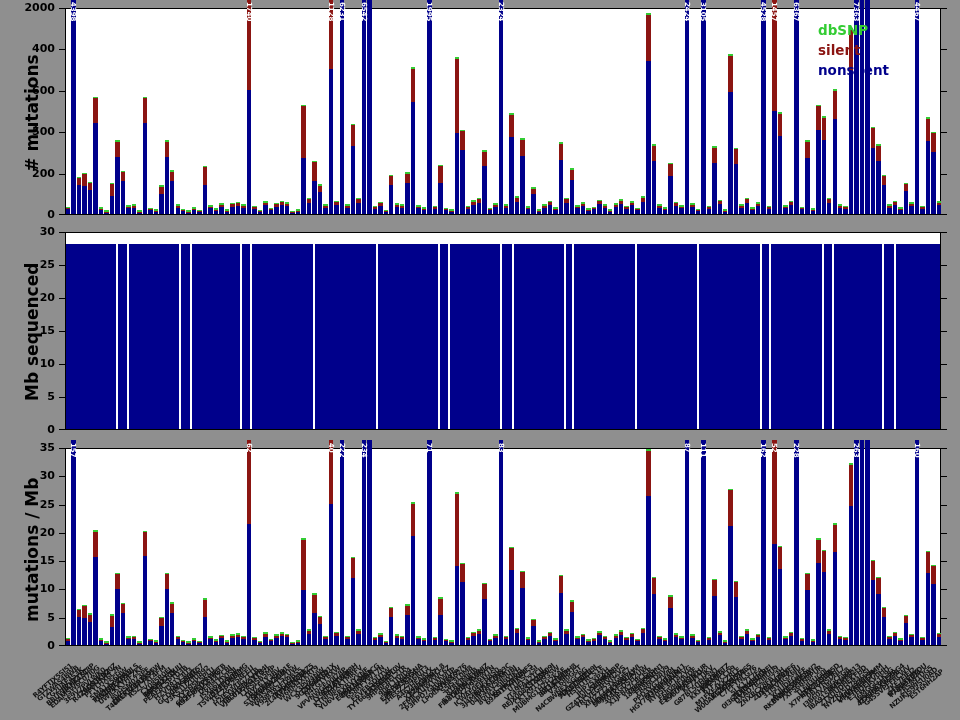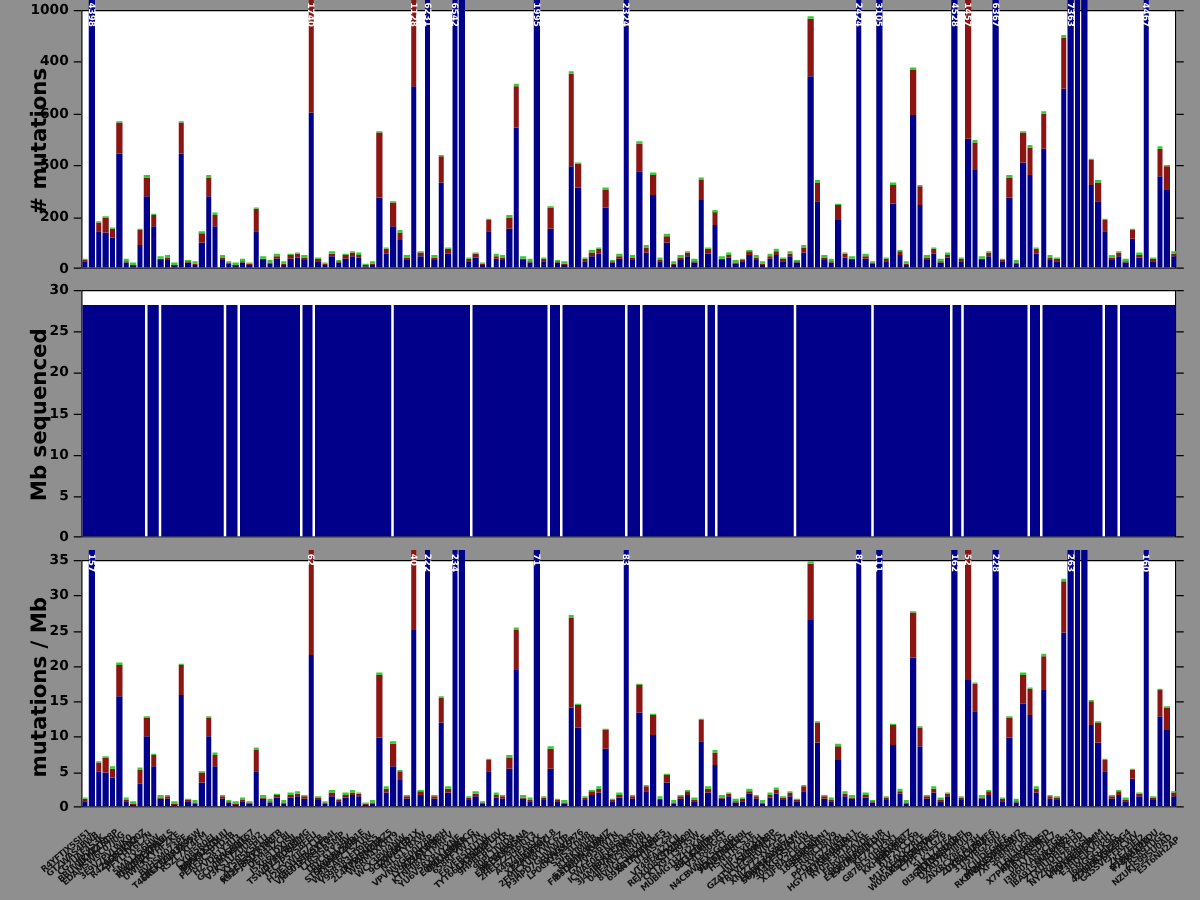--- a/index.html
+++ b/index.html
@@ -1640,20 +1640,25 @@
         <div class="seg" style="bottom: 60.6px; height: 18.2px; background: rgb(139, 21, 18);"></div>
         <div class="seg" style="bottom: 78.8px; height: 1.5px; background: rgb(51, 204, 51);"></div>
       </div>
       <div class="bar" style="left: 870.52px; width: 4.47px; height: 12.4px;">
         <div class="seg" style="bottom: 0px; height: 8.5px; background: rgb(0, 0, 139);"></div>
         <div class="seg" style="bottom: 8.5px; height: 2.4px; background: rgb(139, 21, 18);"></div>
         <div class="seg" style="bottom: 10.9px; height: 1.5px; background: rgb(51, 204, 51);"></div>
       </div>
     </div>
 
+  <div class="legend">
+    <div class="legend-item" id="leg0" style="color: rgb(51, 204, 51);">dbSNP</div>
+    <div class="legend-item" id="leg1" style="color: rgb(139, 21, 18);">silent</div>
+    <div class="legend-item" id="leg2" style="color: rgb(0, 0, 139);">nonsilent</div>
+  </div>
 
   <div class="xband" id="xband">
       <span class="xlabel" style="left: 4px; top: 2px;">R4YFTJX5SI51</span>
       <span class="xlabel" style="left: 9.5px; top: 4px;">GTZWAS4BWB</span>
       <span class="xlabel" style="left: 14.9px; top: 6px;">CG2UAF4S3K</span>
       <span class="xlabel" style="left: 20.4px; top: 8px;">BBUWIXHK15T</span>
       <span class="xlabel" style="left: 25.9px; top: 2px;">JJCYZZ7C8P</span>
       <span class="xlabel" style="left: 31.4px; top: 4px;">EDAMSW6C07J0G</span>
       <span class="xlabel" style="left: 36.8px; top: 6px;">3E9V7PVLWK0</span>
       <span class="xlabel" style="left: 42.3px; top: 8px;">R4Z96PUKDZ</span>
@@ -1819,21 +1824,21 @@
     <div class="tick-mark" style="left: 941px; top: 173.6px;"></div>
     <div class="tick-label" style="left: 21px; top: 125.2px;">500</div>
     <div class="tick-mark" style="left: 59px; top: 132.2px;"></div>
     <div class="tick-mark" style="left: 941px; top: 132.2px;"></div>
     <div class="tick-label" style="left: 21px; top: 83.8px;">600</div>
     <div class="tick-mark" style="left: 59px; top: 90.8px;"></div>
     <div class="tick-mark" style="left: 941px; top: 90.8px;"></div>
     <div class="tick-label" style="left: 21px; top: 42.4px;">400</div>
     <div class="tick-mark" style="left: 59px; top: 49.4px;"></div>
     <div class="tick-mark" style="left: 941px; top: 49.4px;"></div>
-    <div class="tick-label" style="left: 21px; top: 1px;">1000</div>
+    <div class="tick-label" style="left: 21px; top: 1px;">2000</div>
     <div class="tick-mark" style="left: 59px; top: 8px;"></div>
     <div class="tick-mark" style="left: 941px; top: 8px;"></div>
     <div class="tick-label" style="left: 21px; top: 423px;">0</div>
     <div class="tick-mark" style="left: 59px; top: 429px;"></div>
     <div class="tick-mark" style="left: 941px; top: 429px;"></div>
     <div class="tick-label" style="left: 21px; top: 390px;">5</div>
     <div class="tick-mark" style="left: 59px; top: 397px;"></div>
     <div class="tick-mark" style="left: 941px; top: 397px;"></div>
     <div class="tick-label" style="left: 21px; top: 357px;">10</div>
     <div class="tick-mark" style="left: 59px; top: 364px;"></div>

